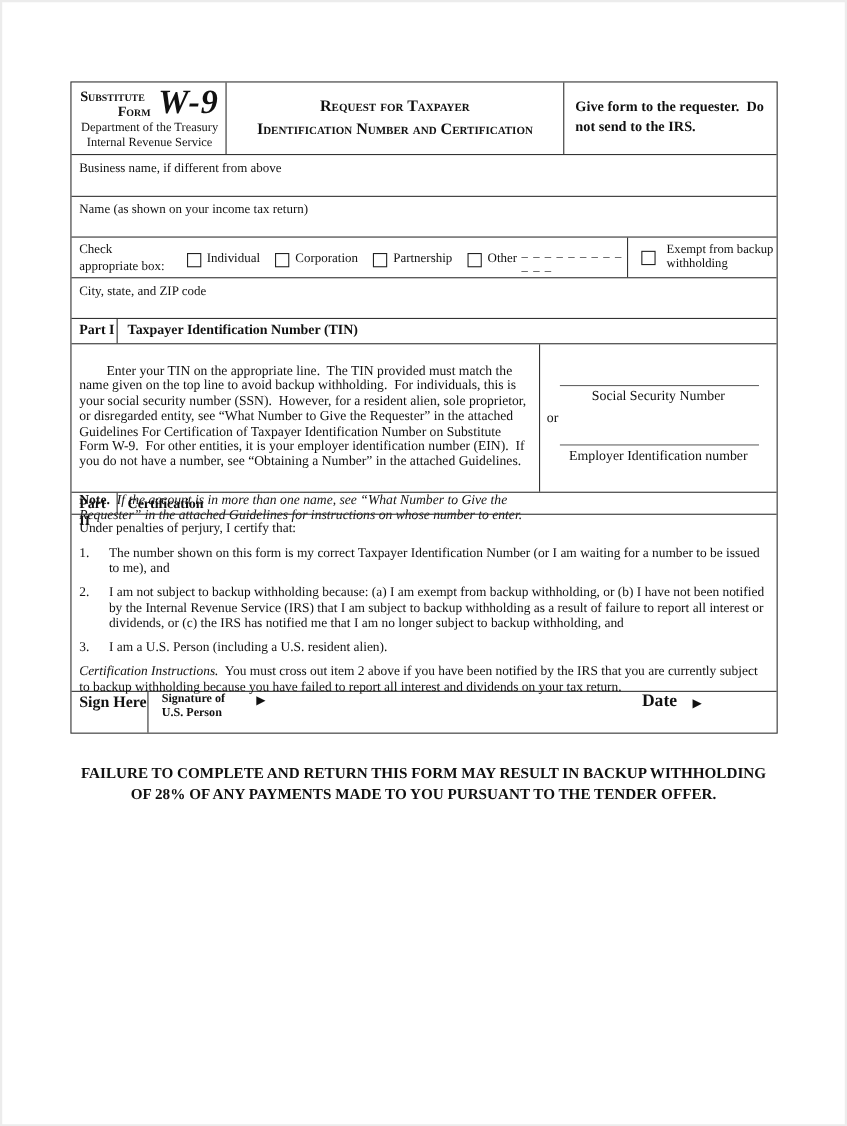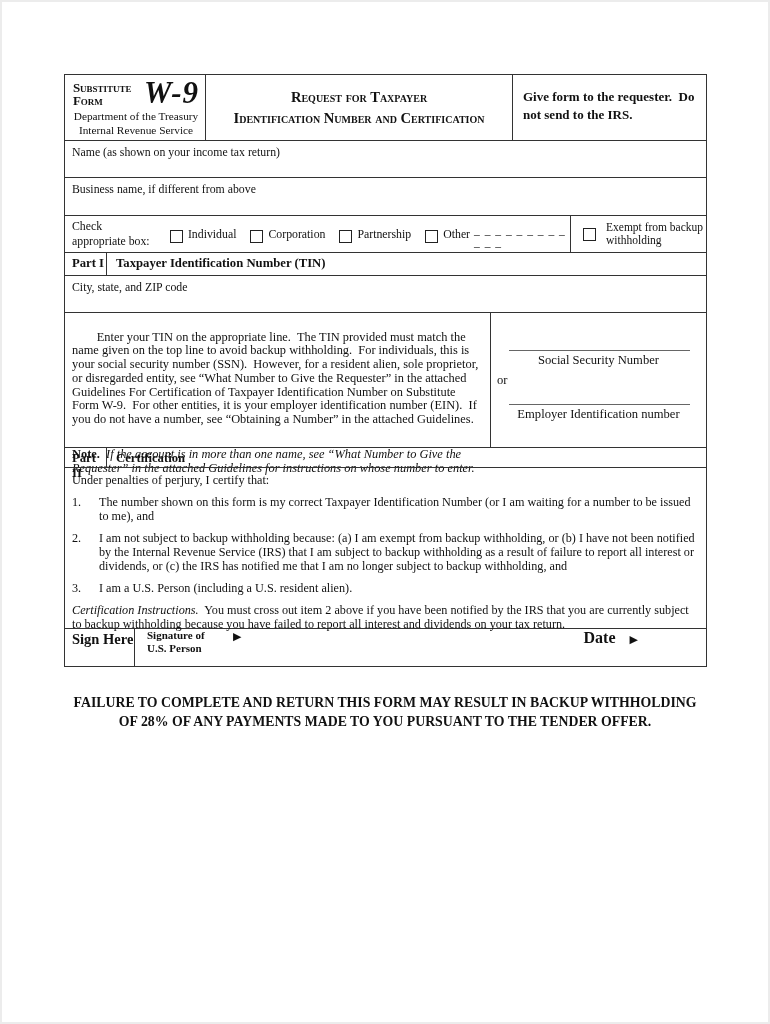--- a/index.html
+++ b/index.html
@@ -29,21 +29,21 @@
   .br { border-right: 1px solid #333; }
 
   
   .r-header { height: 66px; }
   .h-left  { width: 141px; padding: 3px 5px 2px 7px; }
   .h-mid   { width: 307px; display: flex; flex-direction: column; justify-content: center; text-align: center; }
   .h-right { flex: 1; padding: 13px 9px 0 10px; font-weight: bold; font-size: 13px; line-height: 18px; white-space: pre-wrap; }
   .subform-wrap { display: flex; align-items: flex-start; justify-content: center; }
   .subform { width: 66px; font-weight: bold; font-variant: small-caps; font-size: 13px; line-height: 13px; padding-top: 3px; }
   .subform .l1 { text-align: left; }
-  .subform .l2 { padding-right: 2px; }
+  .subform .l2 { text-align: right; padding-right: 2px; }
   .w9 { font-weight: bold; font-size: 31px; line-height: 29px; letter-spacing: 1px; margin-left: 5px; font-style: italic; }
   .dept { text-align: center; font-size: 11.3px; line-height: 13.5px; margin-top: 3px; }
   .form-title { font-weight: bold; font-variant: small-caps; font-size: 14.6px; line-height: 21px; }
 
   
   .r-name, .r-city { height: 37px; }
   .r-business { height: 38px; }
   .field-label { font-size: 11.8px; padding: 4px 0 0 7px; }
   .fill-row { width: 100%; }
 
@@ -127,29 +127,29 @@
           <div>Internal Revenue Service</div>
         </div>
       </div>
       <div class="cell h-mid br">
         <div class="form-title">Request for Taxpayer</div>
         <div class="form-title">Identification Number and Certification</div>
       </div>
       <div class="cell h-right">Give form to the requester.  Do not send to the IRS.</div>
     </div>
 
+    <div class="row r-business">
+      <div class="cell fill-row">
+        <div class="field-label">Business name, if different from above</div>
+      </div>
+    </div>
+
     <div class="row r-name">
       <div class="cell fill-row">
         <div class="field-label">Name (as shown on your income tax return)</div>
-      </div>
-    </div>
-
-    <div class="row r-business">
-      <div class="cell fill-row">
-        <div class="field-label">Business name, if different from above</div>
       </div>
     </div>
 
     <div class="row r-check">
       <div class="cell check-left br">
         <span>Check appropriate box:</span>
         <span class="cb cb-first"></span>
         <span>Individual</span>
         <span class="cb"></span>
         <span>Corporation</span>
@@ -158,29 +158,29 @@
         <span class="cb"></span>
         <span>Other</span>
         <span class="other-blank">_ _ _ _ _ _ _ _ _ _ _ _</span>
       </div>
       <div class="cell check-right">
         <span class="cb"></span>
         <span class="exempt-label">Exempt from backup withholding</span>
       </div>
     </div>
 
+    <div class="row r-city">
+      <div class="cell fill-row">
+        <div class="field-label">City, state, and ZIP code</div>
+      </div>
+    </div>
+
     <div class="row r-parthead r-p1head">
       <div class="cell part-label br">Part I</div>
       <div class="cell part-title">Taxpayer Identification Number (TIN)</div>
-    </div>
-
-    <div class="row r-city">
-      <div class="cell fill-row">
-        <div class="field-label">City, state, and ZIP code</div>
-      </div>
     </div>
 
     <div class="row r-p1body">
       <div class="cell p1-text br">
         <span>Enter your TIN on the appropriate line.  The TIN provided must match the name given on the top line to avoid backup withholding.  For individuals, this is your social security number (SSN).  However, for a resident alien, sole proprietor, or disregarded entity, see “What Number to Give the Requester” in the attached Guidelines For Certification of Taxpayer Identification Number on Substitute Form W-9.  For other entities, it is your employer identification number (EIN).  If you do not have a number, see “Obtaining a Number” in the attached Guidelines.</span>
         <div class="p1-note"><b>Note.</b><span>  If the account is in more than one name, see “What Number to Give the Requester” in the attached Guidelines for instructions on whose number to enter.</span></div>
       </div>
       <div class="cell tin-col">
         <div class="write-line ssn-line"></div>
         <div class="tin-label ssn-label">Social Security Number</div>

